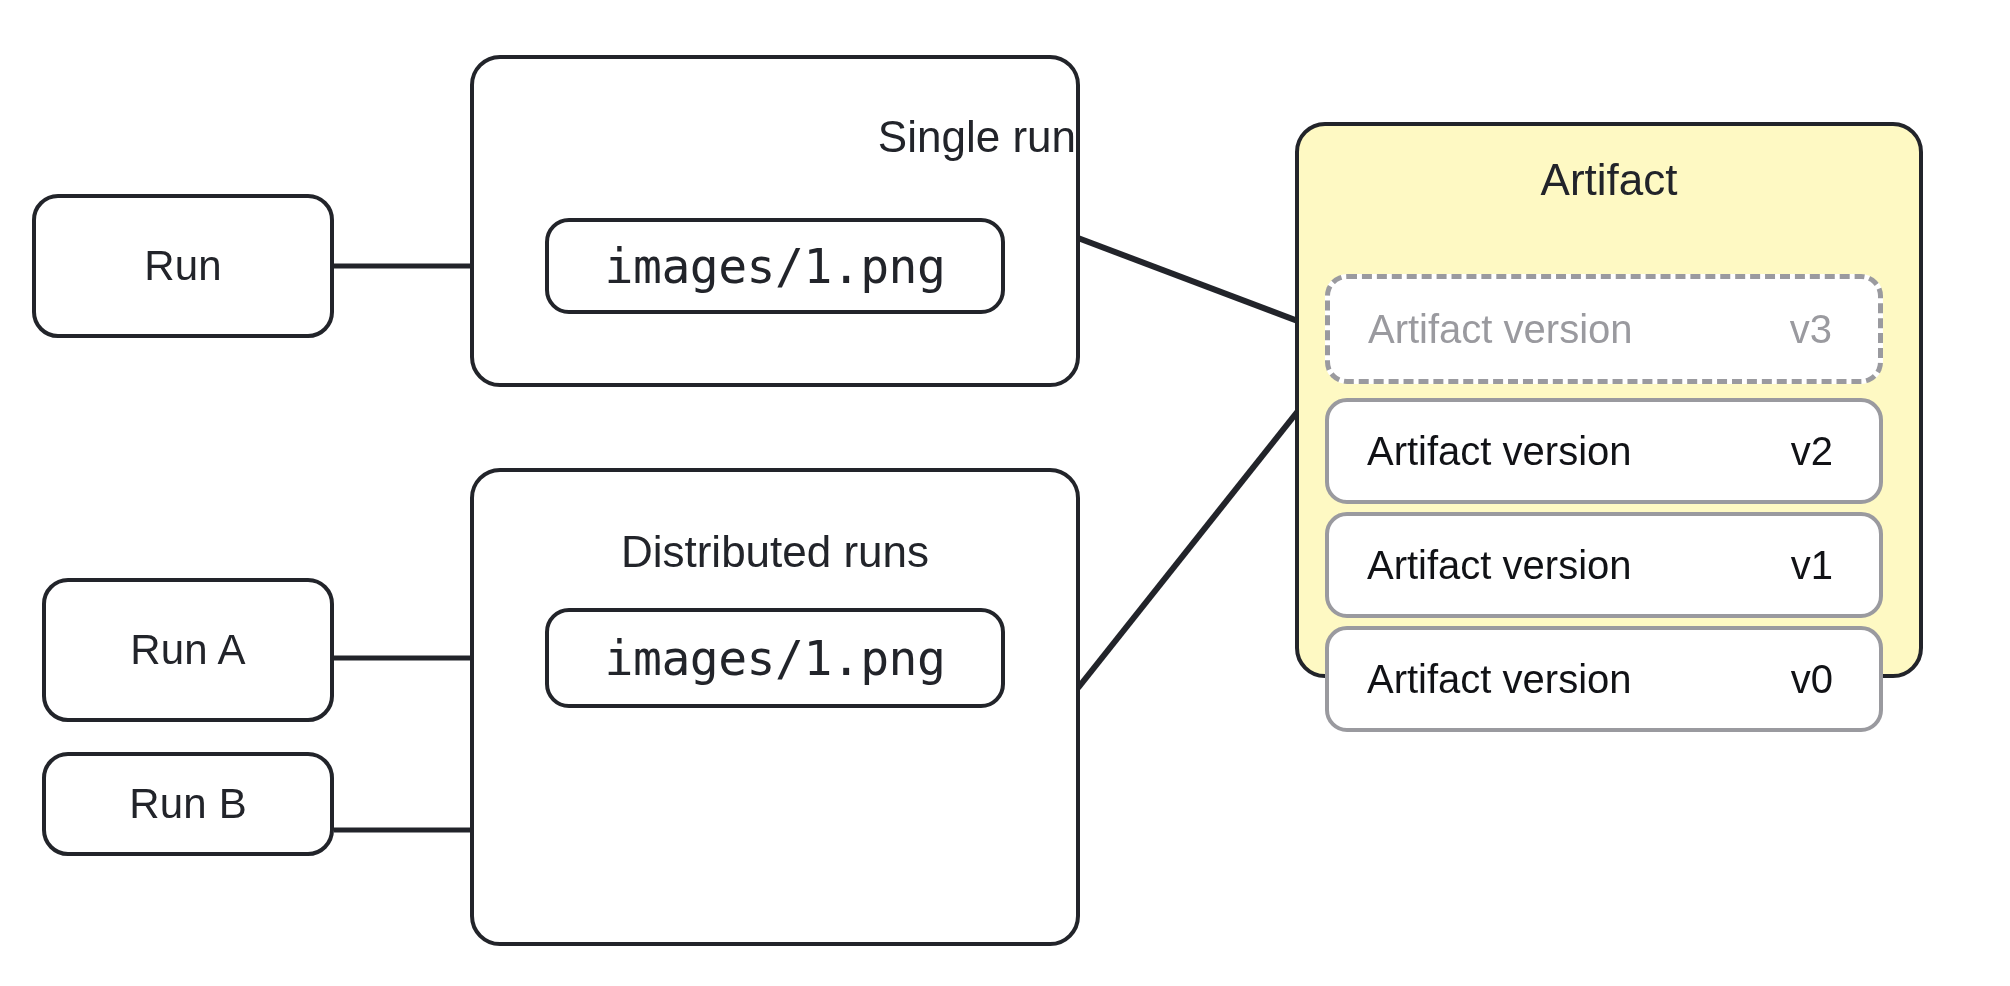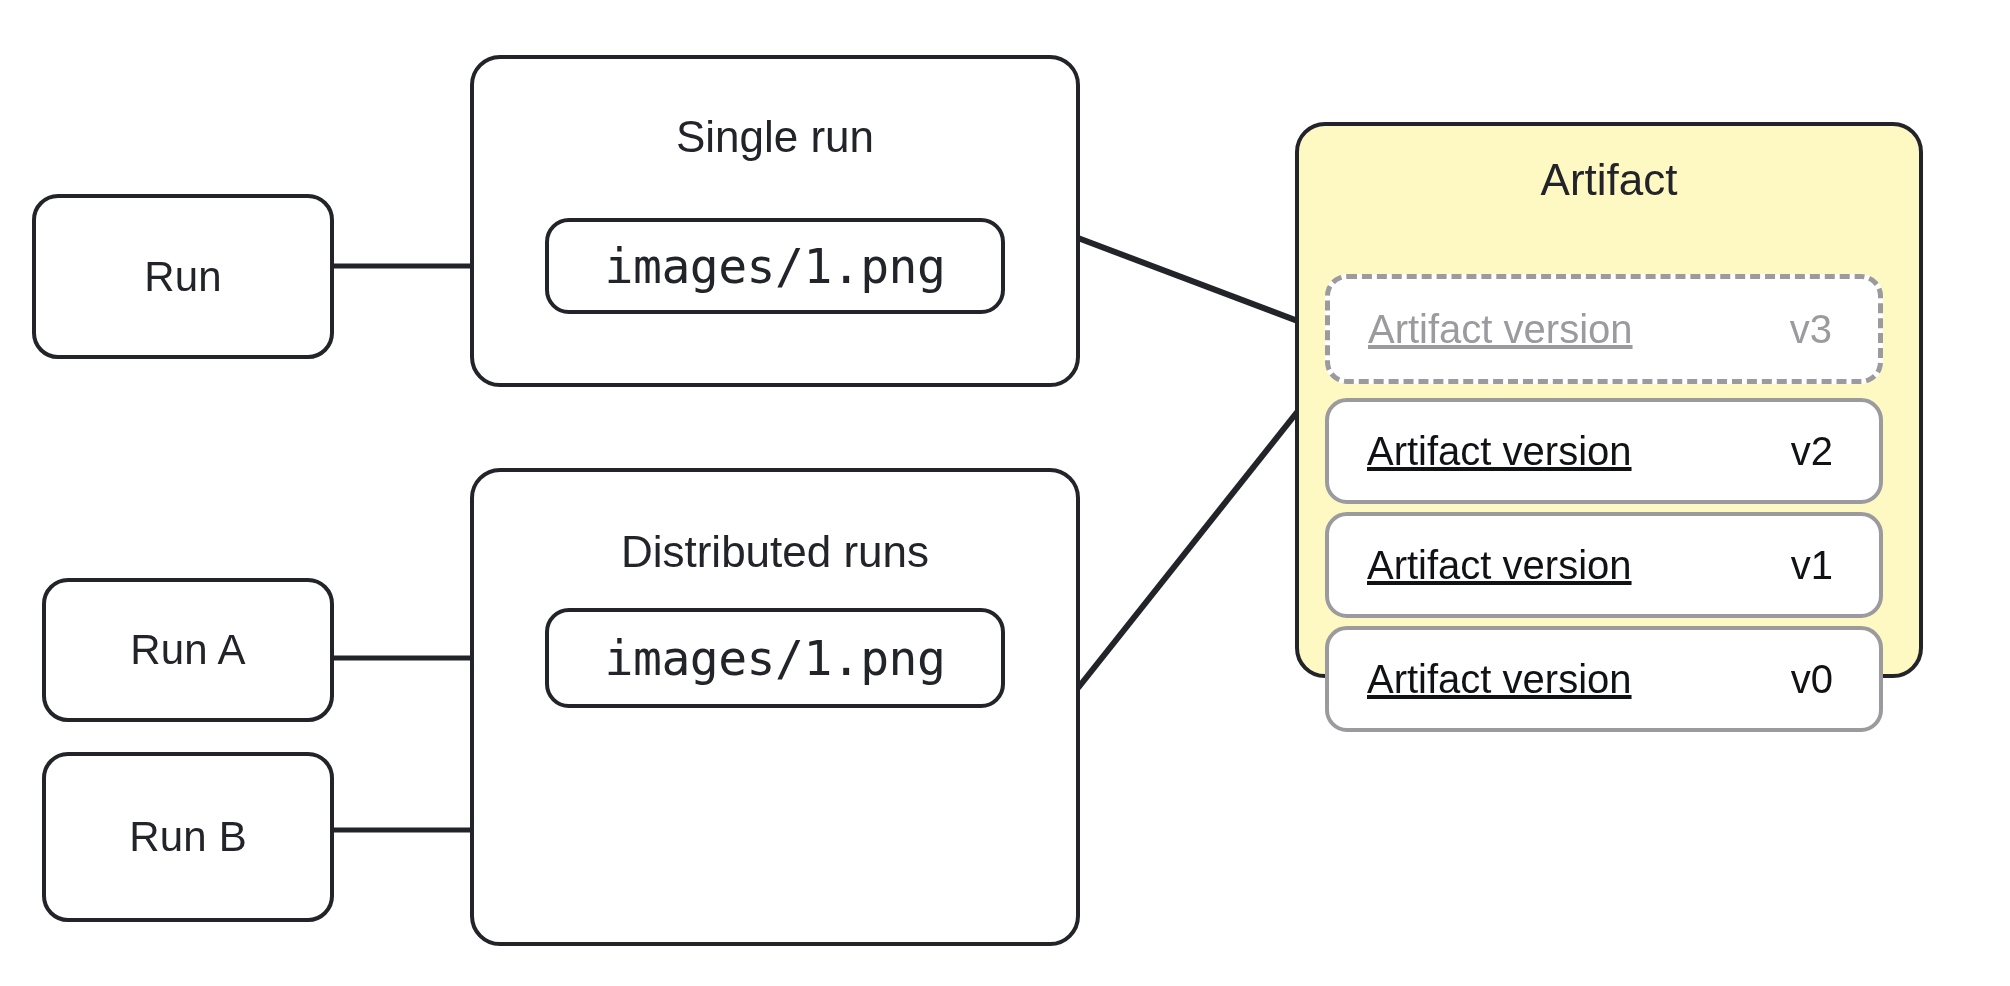--- a/index.html
+++ b/index.html
@@ -91,21 +91,20 @@
     border-style: dashed;
     border-width: 5px;
     color: #9a9a9f;
   }
   .version-name {
     position: absolute;
     left: 38px;
     font-size: 40px;
     line-height: 1;
     white-space: nowrap;
-    text-decoration: underline;
   }
   .version-tag {
     position: absolute;
     right: 46px;
     font-size: 40px;
     line-height: 1;
     white-space: nowrap;
     margin-left: 48px;
   }
 
@@ -137,34 +136,34 @@
 
     <line x1="334" y1="658" x2="548" y2="658" stroke="#22242a" stroke-width="5" marker-end="url(#arrowhead)"></line>
 
     <line x1="334" y1="830" x2="548" y2="830" stroke="#22242a" stroke-width="5" marker-end="url(#arrowhead)"></line>
 
     <line x1="1078" y1="238" x2="1348" y2="340" stroke="#22242a" stroke-width="6" marker-end="url(#arrowheadBig)"></line>
 
     <line x1="1078" y1="688" x2="1348" y2="348" stroke="#22242a" stroke-width="6" marker-end="url(#arrowheadBig)"></line>
   </svg>
 
-  <div class="node" style="left:32px; top:194px; width:302px; height:165px;">
+  <div class="node" style="left:32px; top:194px; width:302px; height:144px;">
     <span class="node-label">Run</span>
   </div>
 
   <div class="node" style="left:42px; top:578px; width:292px; height:144px;">
     <span class="node-label">Run A</span>
   </div>
 
-  <div class="node" style="left:42px; top:752px; width:292px; height:170px;">
+  <div class="node" style="left:42px; top:752px; width:292px; height:104px;">
     <span class="node-label">Run B</span>
   </div>
 
   <div class="group" style="left:470px; top:55px; width:610px; height:332px;">
-    <div class="group-title" style="top:56px;">Single run</div>
+    <div class="group-title" style="top:56px;text-align:right;">Single run</div>
   </div>
   <div class="node" style="left:545px; top:218px; width:460px; height:96px; border-radius:24px;">
     <span class="node-label mono">images/1.png</span>
   </div>
 
   <div class="group" style="left:470px; top:468px; width:610px; height:478px;">
     <div class="group-title" style="top:58px;">Distributed runs</div>
   </div>
   <div class="node" style="left:545px; top:608px; width:460px; height:100px; border-radius:24px;">
     <span class="node-label mono">images/1.png</span>

